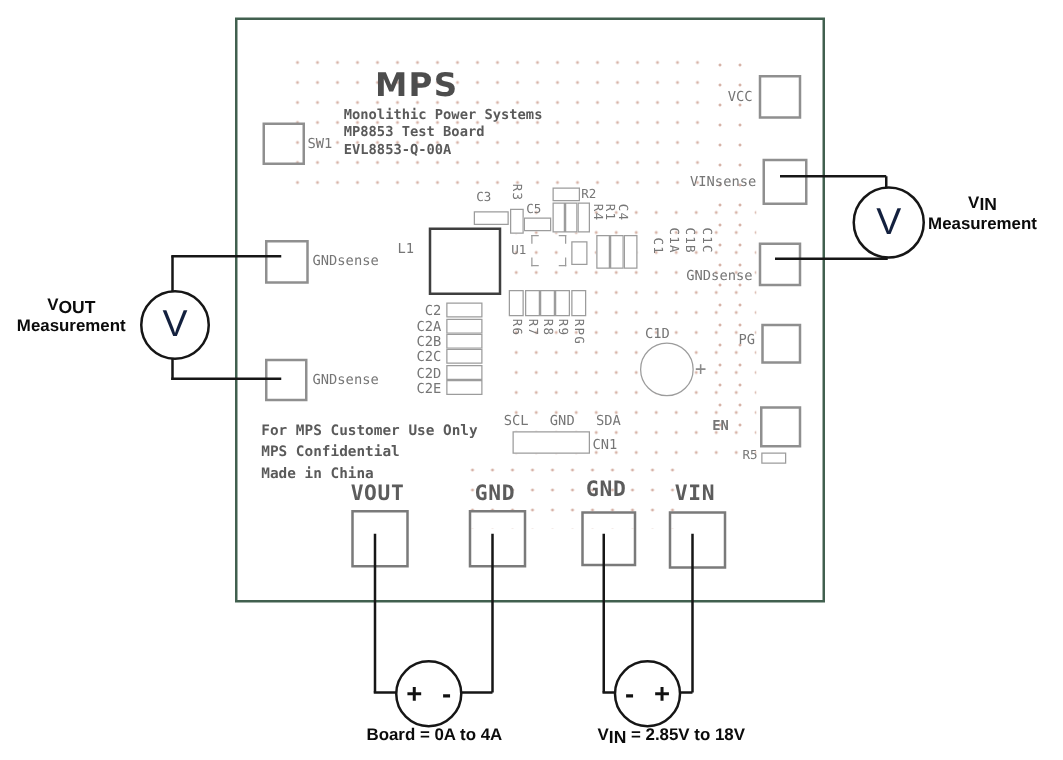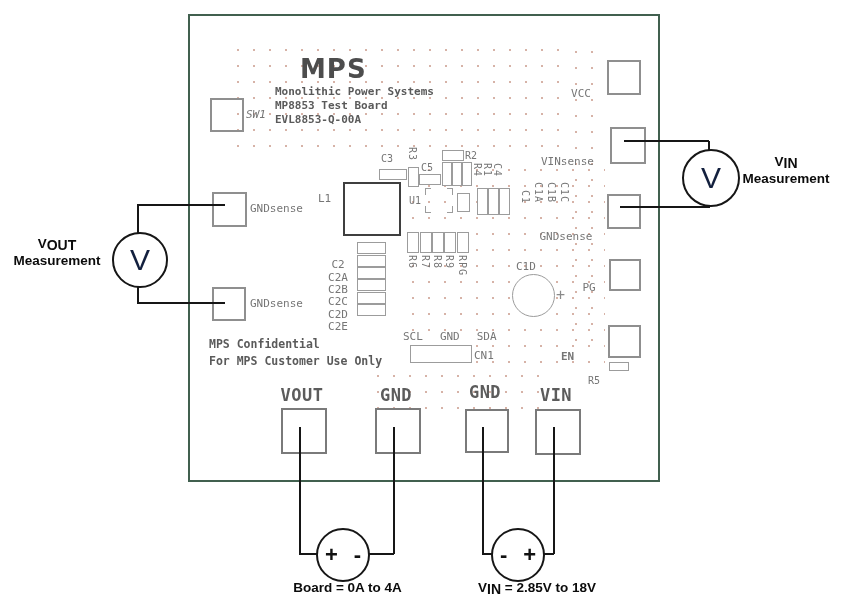--- a/index.html
+++ b/index.html
@@ -10,21 +10,21 @@
   .board{position:absolute;left:188px;top:14px;width:468px;height:464px;
          border:2px solid #41604f;background:#fff;}
   .dots{position:absolute;pointer-events:none;
         background-image:radial-gradient(circle,rgba(193,138,120,.65) 1px,transparent 1.4px);
         background-size:16px 16px;}
 
   
   .pad{position:absolute;border:2px solid #8f8f8f;background:transparent;}
   .pad.dk{border-color:#7a7a7a;}
   .lbl{position:absolute;font-size:11px;color:#767676;white-space:nowrap;line-height:1;}
-  .lbl.ra{text-align:center;margin-top:16px;}
+  .lbl.ra{text-align:right;}
   .lbl.sm{font-size:10px;}
   .term-lbl{position:absolute;font-size:17px;font-weight:700;color:#5c5c5c;
             text-align:center;line-height:1;letter-spacing:.5px;}
   .comp{position:absolute;border:1.5px solid #9c9c9c;background:#fff;}
   .vtxt{writing-mode:vertical-rl;letter-spacing:1px;}
   .logo{position:absolute;font-family:"DejaVu Sans",sans-serif;font-weight:800;
         font-size:26px;color:#4d4d4d;letter-spacing:1px;line-height:1;}
   .info{position:absolute;font-size:11px;font-weight:700;color:#5a5a5a;
         line-height:14px;white-space:nowrap;}
   .conf{position:absolute;font-size:11.5px;font-weight:700;color:#5a5a5a;
@@ -62,26 +62,27 @@
     <div class="dots" style="left:378px;top:28px;width:38px;height:300px;"></div>
 
     <div class="logo" style="left:84px;top:40px;margin-left:26px;">MPS</div>
     <div class="info" style="left:85px;top:69px;">
       <div>Monolithic Power Systems</div>
       <div>MP8853 Test Board</div>
       <div>EVL8853-Q-00A</div>
     </div>
 
     <div class="conf" style="left:19px;top:320px;">
+      <div>For MPS Customer Use Only</div>
       <div>MPS Confidential</div>
-      <div>For MPS Customer Use Only</div>
+      <div>Made in China</div>
     </div>
 
     <div class="pad" style="left:20px;top:82px;width:30px;height:30px;"></div>
-    <div class="lbl" style="left:56px;top:93px;font-style:italic;">SW1</div>
+    <div class="lbl" style="left:56px;top:93px;">SW1</div>
 
     <div class="pad" style="left:22px;top:176px;width:31px;height:31px;"></div>
     <div class="lbl" style="left:60px;top:187px;">GNDsense</div>
 
     <div class="pad" style="left:22px;top:271px;width:30px;height:30px;"></div>
     <div class="lbl" style="left:60px;top:282px;">GNDsense</div>
 
     <div class="pad" style="left:417px;top:44px;width:30px;height:31px;"></div>
     <div class="lbl ra" style="left:370px;top:56px;width:42px;">VCC</div>
 

